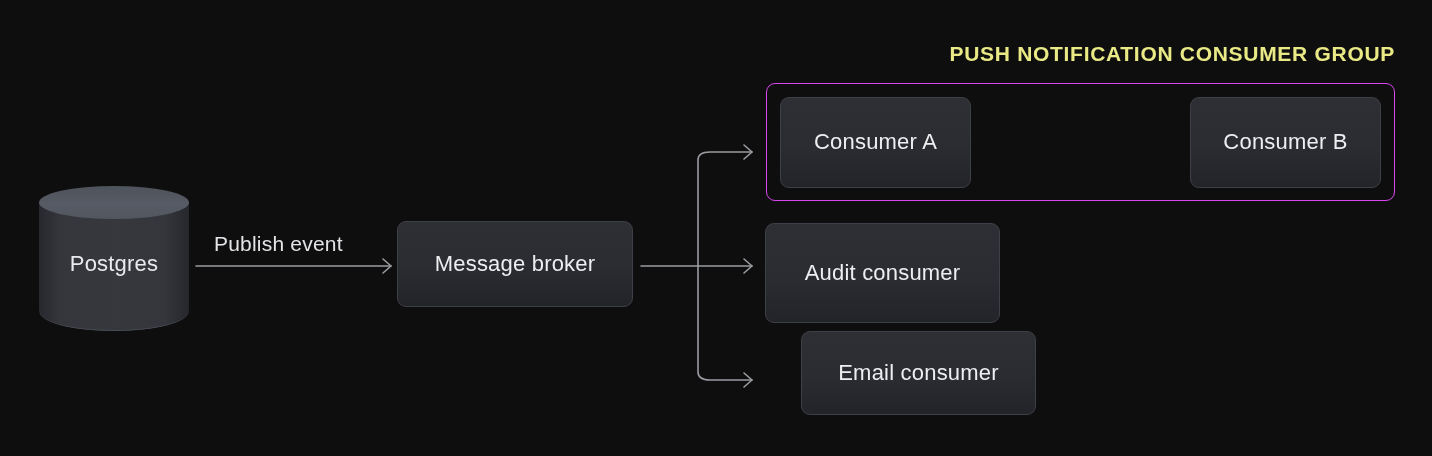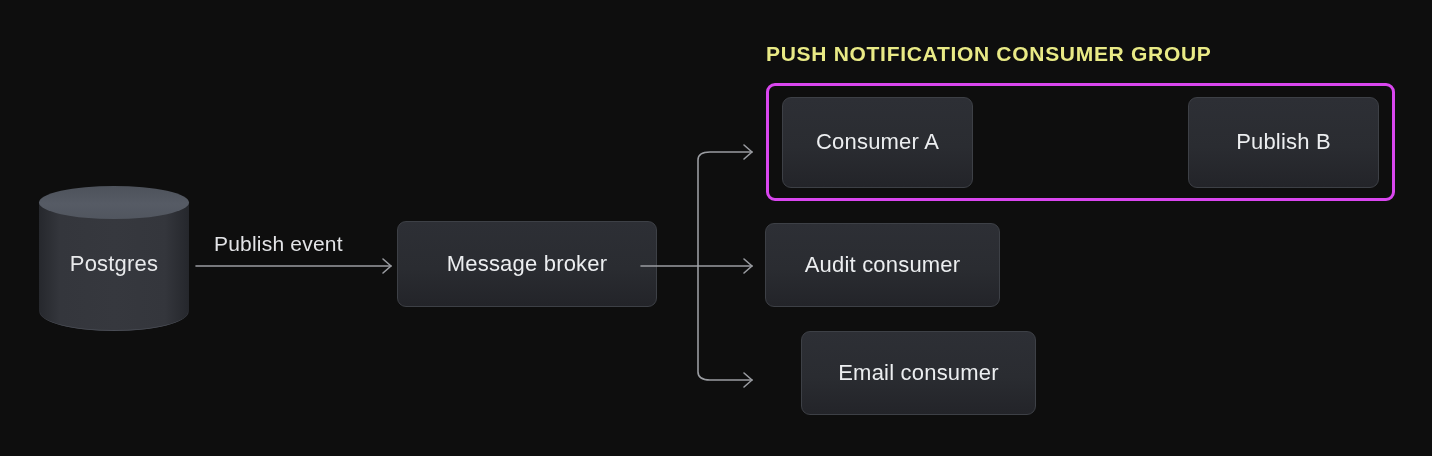--- a/index.html
+++ b/index.html
@@ -86,44 +86,44 @@
     border-radius: 9px;
     background: linear-gradient(to bottom, #2d2f35 0%, #2a2c31 55%, #232429 100%);
     border: 1px solid #3d4046;
     display: flex;
     align-items: center;
     justify-content: center;
     color: #eceef0;
     font-size: 22px;
     letter-spacing: .2px;
   }
-  .node.broker { left: 397px; top: 221px; width: 260px; height: 86px; }
-  .node.audit  { left: 765px; top: 223px; width: 235px; height: 84px; }
+  .node.broker { left: 397px; top: 221px; width: 236px; height: 86px; }
+  .node.audit  { left: 765px; top: 223px; width: 235px; height: 100px; }
   .node.email  { left: 765px; top: 331px; width: 235px; height: 84px; margin-left: 36px; }
 
   
   .group-title {
     position: absolute;
     left: 766px;
     top: 42px;
     width: 629px;
-    text-align: left;
+    text-align: right;
     color: #e9ea86;
     font-size: 21px;
     font-weight: bold;
     letter-spacing: .7px;
   }
   .group-box {
     position: absolute;
     left: 766px;
     top: 83px;
     width: 629px;
     height: 118px;
     box-sizing: border-box;
-    border: 3px solid #d946ef;
+    border: 1px solid #d946ef;
     border-radius: 9px;
     display: flex;
     align-items: center;
     justify-content: space-between;
     padding: 0 13px;
   }
   .group-box .node {
     position: relative;
     left: auto; top: auto;
     width: 191px;
@@ -167,21 +167,21 @@
     <span>Message broker</span>
   </div>
 
   <div class="group-title">PUSH NOTIFICATION CONSUMER GROUP</div>
 
   <div class="group-box">
     <div class="node">
       <span>Consumer A</span>
     </div>
     <div class="node">
-      <span>Publish B</span>
+      <span>Consumer B</span>
     </div>
   </div>
 
   <div class="node audit">
     <span>Audit consumer</span>
   </div>
 
   <div class="node email">
     <span>Email consumer</span>
   </div>

